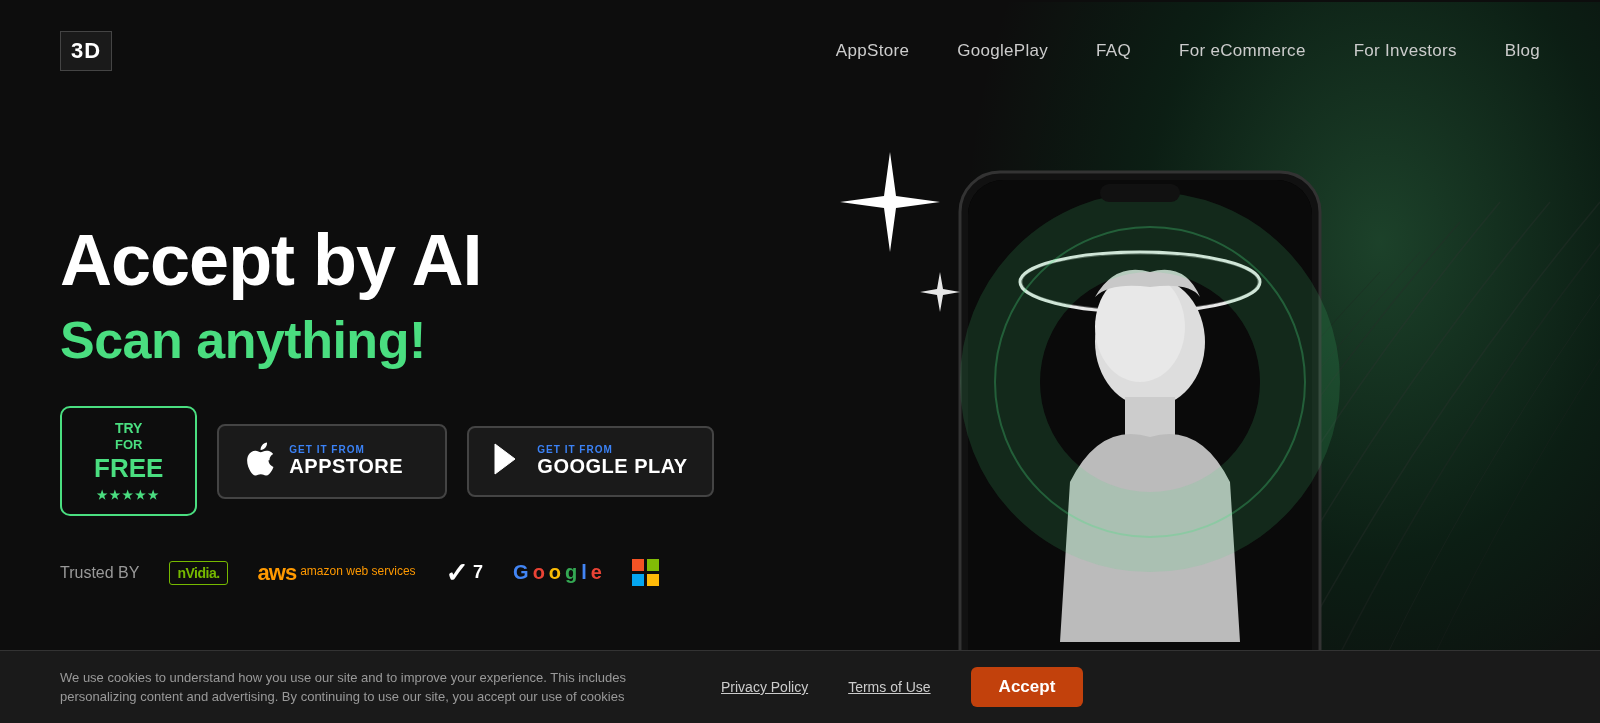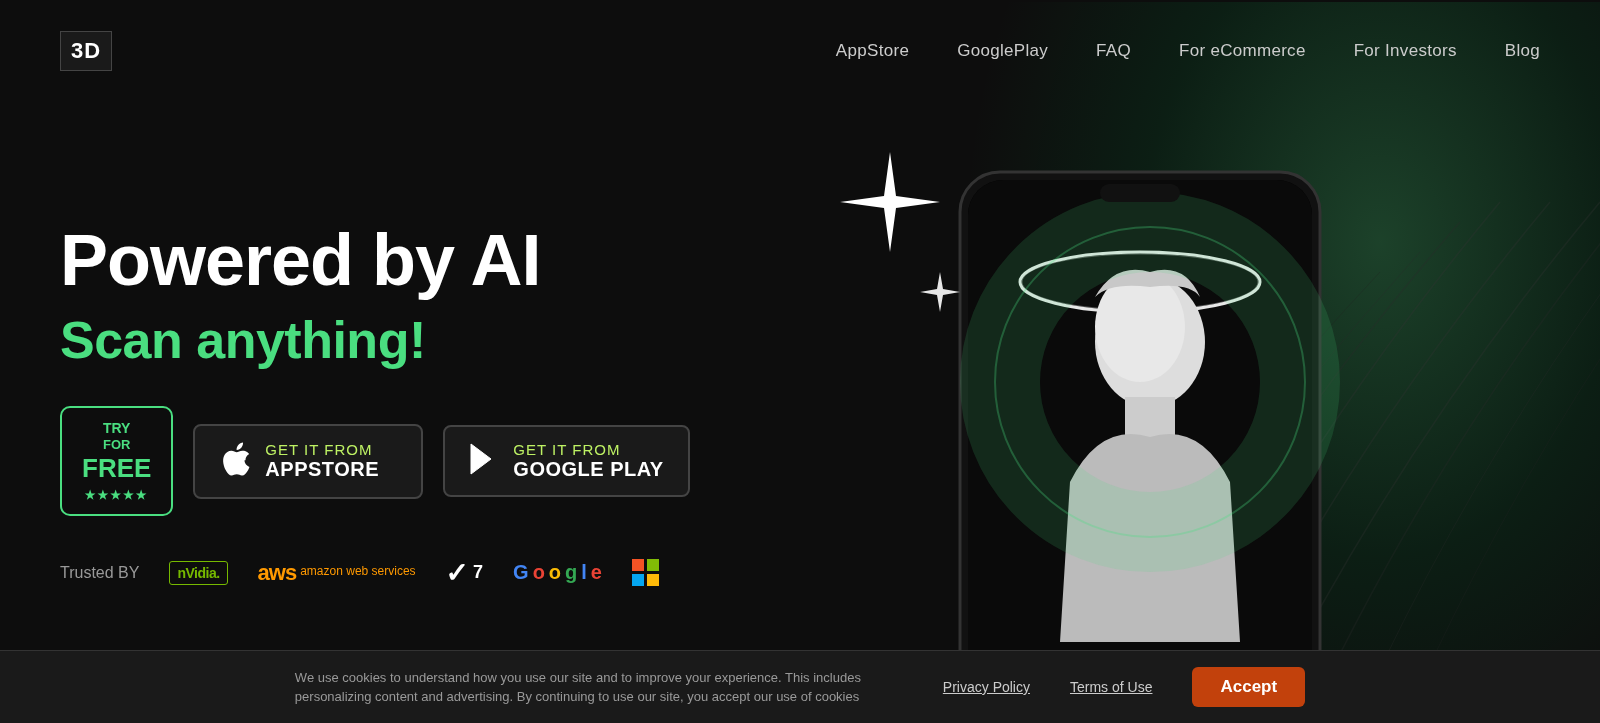--- a/index.html
+++ b/index.html
@@ -101,21 +101,21 @@
       display: flex;
       align-items: center;
       gap: 20px;
       margin-bottom: 40px;
     }
 
     
     .try-free-badge {
       border: 2.5px solid #4ade80;
       border-radius: 10px;
-      padding: 12px 20px;
+      padding: 12px 32px;
       text-align: center;
       color: #4ade80;
       font-weight: 900;
       font-size: 16px;
       line-height: 1.2;
       min-width: 100px;
     }
     .try-free-badge .try { font-size: 14px; font-weight: 700; }
     .try-free-badge .for { font-size: 13px; font-weight: 600; }
     .try-free-badge .free { font-size: 26px; font-weight: 900; }
@@ -137,23 +137,23 @@
     }
     .store-btn .store-icon {
       font-size: 32px;
       line-height: 1;
     }
     .store-btn .store-text {
       display: flex;
       flex-direction: column;
     }
     .store-btn .get-it {
-      font-size: 15px;
-      font-weight: 400;
-      color: #bef264;
+      font-size: 10px;
+      font-weight: 700;
+      color: #3b82f6;
       letter-spacing: 1px;
       text-transform: uppercase;
     }
     .store-btn .store-name {
       font-size: 20px;
       font-weight: 800;
       color: #fff;
       text-transform: uppercase;
       letter-spacing: 0.5px;
     }
@@ -248,23 +248,23 @@
     .cookie-bar {
       position: fixed;
       bottom: 0;
       left: 0;
       right: 0;
       background: #1a1a1a;
       border-top: 1px solid #333;
       padding: 16px 60px;
       display: flex;
       align-items: center;
-      justify-content: center;
+      justify-content: flex-start;
       z-index: 100;
-      gap: 48px;
+      gap: 61px;
     }
     .cookie-text {
       color: #999;
       font-size: 13px;
       line-height: 1.5;
       max-width: 600px;
     }
     .cookie-links {
       display: flex;
       align-items: center;
@@ -317,21 +317,21 @@
     <path d="M150 750 Q300 420 560 120" stroke="#2a2a2a" stroke-width="1.5" fill="none"></path>
     <path d="M100 750 Q250 450 520 150" stroke="#2a2a2a" stroke-width="1" fill="none"></path>
     <path d="M400 750 Q550 370 800 60" stroke="#2a2a2a" stroke-width="1" fill="none"></path>
     <path d="M450 750 Q600 360 850 50" stroke="#222" stroke-width="1" fill="none"></path>
     <path d="M50 750 Q200 470 480 170" stroke="#222" stroke-width="1" fill="none"></path>
   </svg>
 
   <div class="hero-left">
     <h1 class="hero-title">
       <br>
-      <span>Powered by AI</span>
+      <span>Accept by AI</span>
     </h1>
     <p class="hero-subtitle">Scan anything!</p>
 
     <div class="buttons-row">
 
       <div class="try-free-badge">
         <div class="try">TRY</div>
         <div class="for">FOR</div>
         <div class="free">FREE</div>
         <div class="stars">★★★★★</div>

